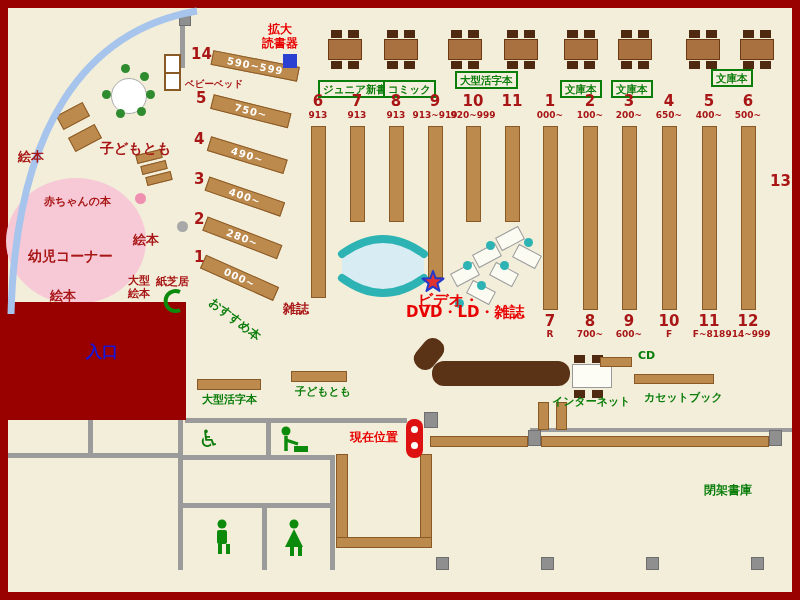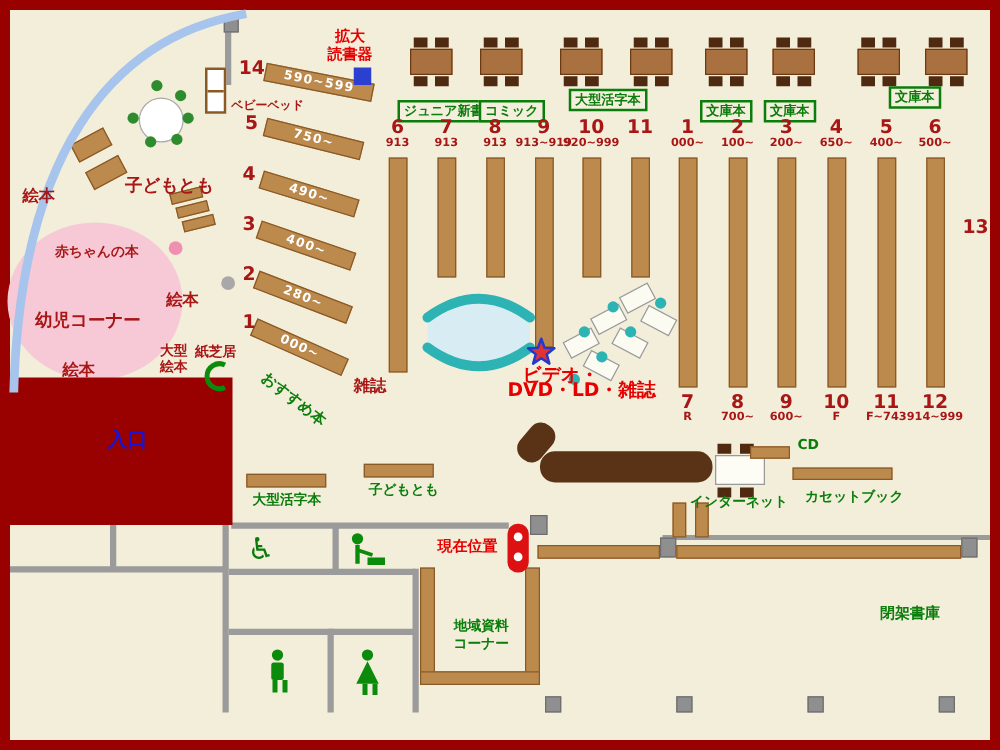--- a/index.html
+++ b/index.html
@@ -211,21 +211,21 @@
   <div class="vnum" style="left:535px;top:312px">7</div>
   <div class="vnum" style="left:575px;top:312px">8</div>
   <div class="vnum" style="left:614px;top:312px">9</div>
   <div class="vnum" style="left:654px;top:312px">10</div>
   <div class="vnum" style="left:694px;top:312px">11</div>
   <div class="vnum" style="left:733px;top:312px">12</div>
   <div class="vrange" style="left:527px;top:329px">R</div>
   <div class="vrange" style="left:567px;top:329px">700~</div>
   <div class="vrange" style="left:606px;top:329px">600~</div>
   <div class="vrange" style="left:646px;top:329px">F</div>
-  <div class="vrange" style="left:686px;top:329px">F~743</div>
+  <div class="vrange" style="left:686px;top:329px">F~818</div>
   <div class="vrange" style="left:725px;top:329px">914~999</div>
 
   <div class="txt darkred" style="left:770px;top:172px;font-size:15px">13</div>
   <div class="txt darkred" style="left:283px;top:300px;font-size:13px">雑誌</div>
 
   <div class="txt red ctr" style="left:406px;top:294px;width:85px;font-size:15px;line-height:12px">
     <div>ビデオ・</div>
     <div>DVD・LD・雑誌</div>
   </div>
 
@@ -268,24 +268,20 @@
     <div class="mdot" style="left:5px;top:7px"></div>
     <div class="mdot" style="left:5px;top:23px"></div>
   </div>
 
   <div class="bar" style="left:430px;top:436px;width:98px;height:11px"></div>
   <div class="bar" style="left:541px;top:436px;width:228px;height:11px"></div>
 
   <div class="bar" style="left:336px;top:454px;width:12px;height:94px"></div>
   <div class="bar" style="left:420px;top:454px;width:12px;height:94px"></div>
   <div class="bar" style="left:336px;top:537px;width:96px;height:11px"></div>
-  <div class="txt green ctr" style="left:348px;top:494px;width:74px;font-size:11px;line-height:14px">
-    <div>地域資料</div>
-    <div>コーナー</div>
-  </div>
 
   <div class="txt green" style="left:704px;top:482px;font-size:12px">閉架書庫</div>
 
   <div class="txt" style="left:198px;top:426px;font-size:24px;color:#0b7a0b;line-height:26px">♿</div>
 
   <div class="txt darkred" style="left:18px;top:148px;font-size:13px">絵本</div>
   <div class="txt darkred" style="left:133px;top:231px;font-size:13px">絵本</div>
   <div class="txt darkred" style="left:50px;top:287px;font-size:13px">絵本</div>
   <div class="txt darkred" style="left:100px;top:140px;font-size:14px">子どもとも</div>
   <div class="txt darkred" style="left:44px;top:194px;font-size:11px">赤ちゃんの本</div>

